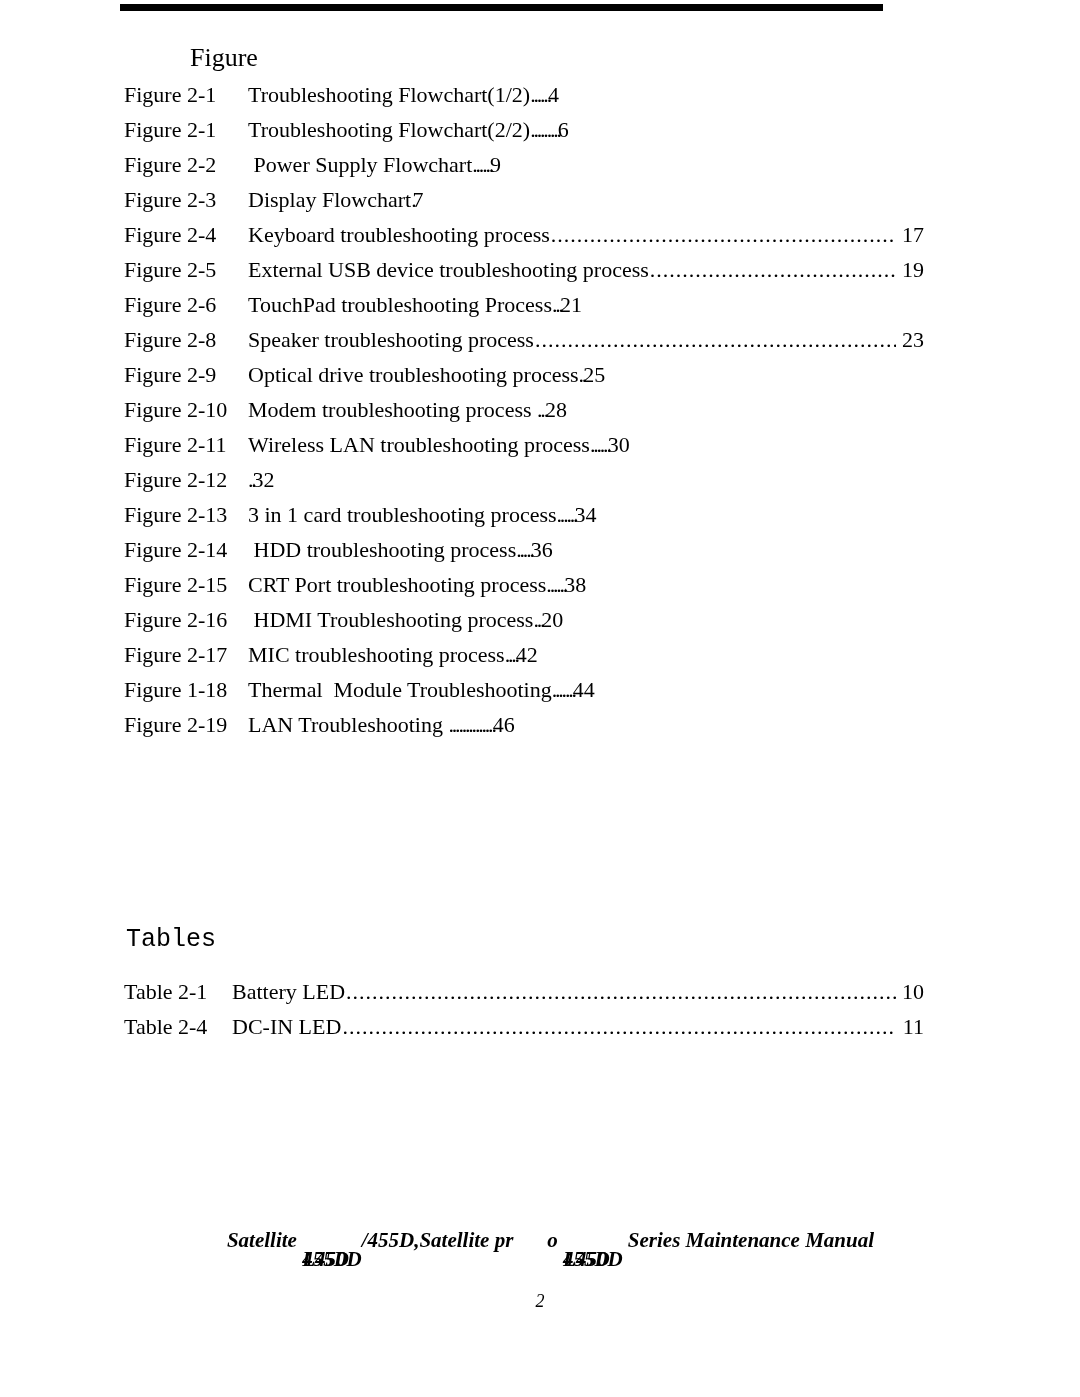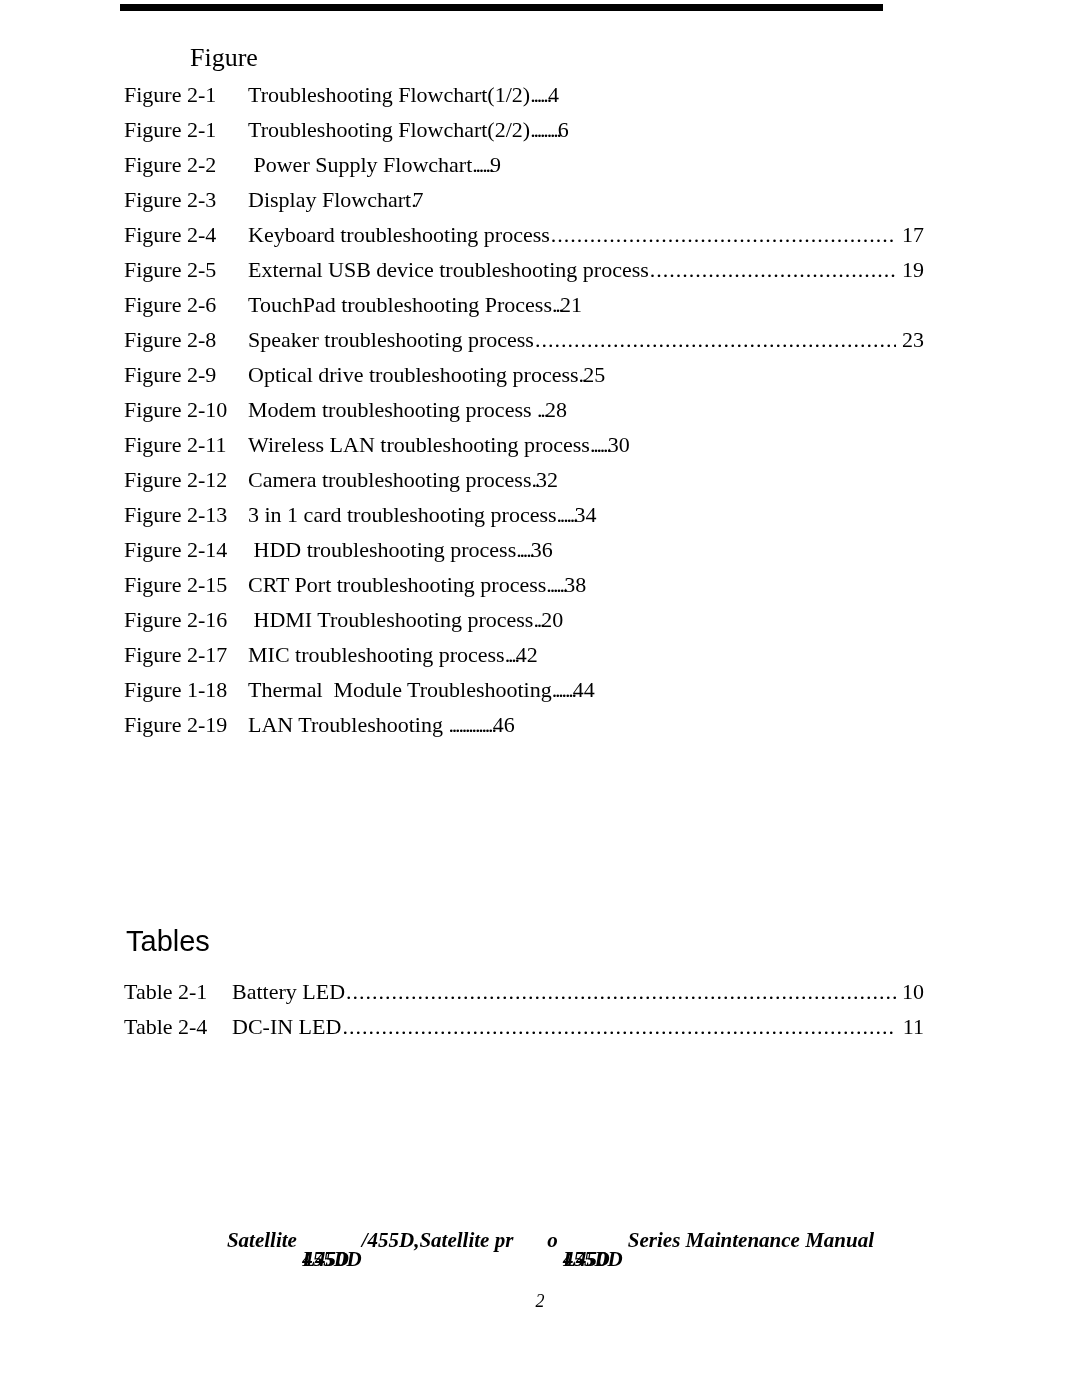--- a/index.html
+++ b/index.html
@@ -91,22 +91,22 @@
   .toc-row.short .toc-page {
     flex: 0 0 auto;
     margin-left: -2px;
   }
 
   
   .tables-head {
     position: absolute;
     left: 126px;
     top: 927px;
-    font-size: 29px;
-    font-family: Liberation Sans, sans-serif;
+    font-size: 25px;
+    font-family: Liberation Mono, monospace;
     line-height: 1;
   }
 
   .toc-tables {
     position: absolute;
     left: 124px;
     top: 979px;
     width: 800px;
   }
 
@@ -171,21 +171,21 @@
       <div class="toc-row short"><span class="toc-label">Figure 2-1</span><span class="toc-title">Troubleshooting Flowchart(2/2)</span><span class="leader">.........</span><span class="toc-page">6</span></div>
       <div class="toc-row short"><span class="toc-label">Figure 2-2</span><span class="toc-title"> Power Supply Flowchart</span><span class="leader">......</span><span class="toc-page">9</span></div>
       <div class="toc-row short"><span class="toc-label">Figure 2-3</span><span class="toc-title">Display Flowchart</span><span class="leader">.</span><span class="toc-page">7</span></div>
       <div class="toc-row full"><span class="toc-label">Figure 2-4</span><span class="toc-title">Keyboard troubleshooting process</span><span class="leader"> ............................................................................................................................................................................................................................</span><span class="toc-page">17</span></div>
       <div class="toc-row full"><span class="toc-label">Figure 2-5</span><span class="toc-title">External USB device troubleshooting process</span><span class="leader"> ............................................................................................................................................................................................................................</span><span class="toc-page">19</span></div>
       <div class="toc-row short"><span class="toc-label">Figure 2-6</span><span class="toc-title">TouchPad troubleshooting Process</span><span class="leader">...</span><span class="toc-page">21</span></div>
       <div class="toc-row full"><span class="toc-label">Figure 2-8</span><span class="toc-title">Speaker troubleshooting process</span><span class="leader"> ............................................................................................................................................................................................................................</span><span class="toc-page">23</span></div>
       <div class="toc-row short"><span class="toc-label">Figure 2-9</span><span class="toc-title">Optical drive troubleshooting process</span><span class="leader">..</span><span class="toc-page">25</span></div>
       <div class="toc-row short"><span class="toc-label">Figure 2-10</span><span class="toc-title">Modem troubleshooting process </span><span class="leader">...</span><span class="toc-page">28</span></div>
       <div class="toc-row short"><span class="toc-label">Figure 2-11</span><span class="toc-title">Wireless LAN troubleshooting process</span><span class="leader">......</span><span class="toc-page">30</span></div>
-      <div class="toc-row short"><span class="toc-label">Figure 2-12</span><span class="toc-title">Camera troubleshooting process</span><span class="leader">..</span><span class="toc-page">32</span></div>
+      <div class="toc-row short"><span class="toc-label">Figure 2-12</span><span class="leader">..</span><span class="toc-page">32</span></div>
       <div class="toc-row short"><span class="toc-label">Figure 2-13</span><span class="toc-title">3 in 1 card troubleshooting process</span><span class="leader">......</span><span class="toc-page">34</span></div>
       <div class="toc-row short"><span class="toc-label">Figure 2-14</span><span class="toc-title"> HDD troubleshooting process</span><span class="leader">.....</span><span class="toc-page">36</span></div>
       <div class="toc-row short"><span class="toc-label">Figure 2-15</span><span class="toc-title">CRT Port troubleshooting process</span><span class="leader">......</span><span class="toc-page">38</span></div>
       <div class="toc-row short"><span class="toc-label">Figure 2-16</span><span class="toc-title"> HDMI Troubleshooting process</span><span class="leader">...</span><span class="toc-page">20</span></div>
       <div class="toc-row short"><span class="toc-label">Figure 2-17</span><span class="toc-title">MIC troubleshooting process</span><span class="leader">....</span><span class="toc-page">42</span></div>
       <div class="toc-row short"><span class="toc-label">Figure 1-18</span><span class="toc-title">Thermal  Module Troubleshooting</span><span class="leader">.......</span><span class="toc-page">44</span></div>
       <div class="toc-row short"><span class="toc-label">Figure 2-19</span><span class="toc-title">LAN Troubleshooting </span><span class="leader">..............</span><span class="toc-page">46</span></div>
     </div>
 
   <div class="tables-head">Tables</div>

